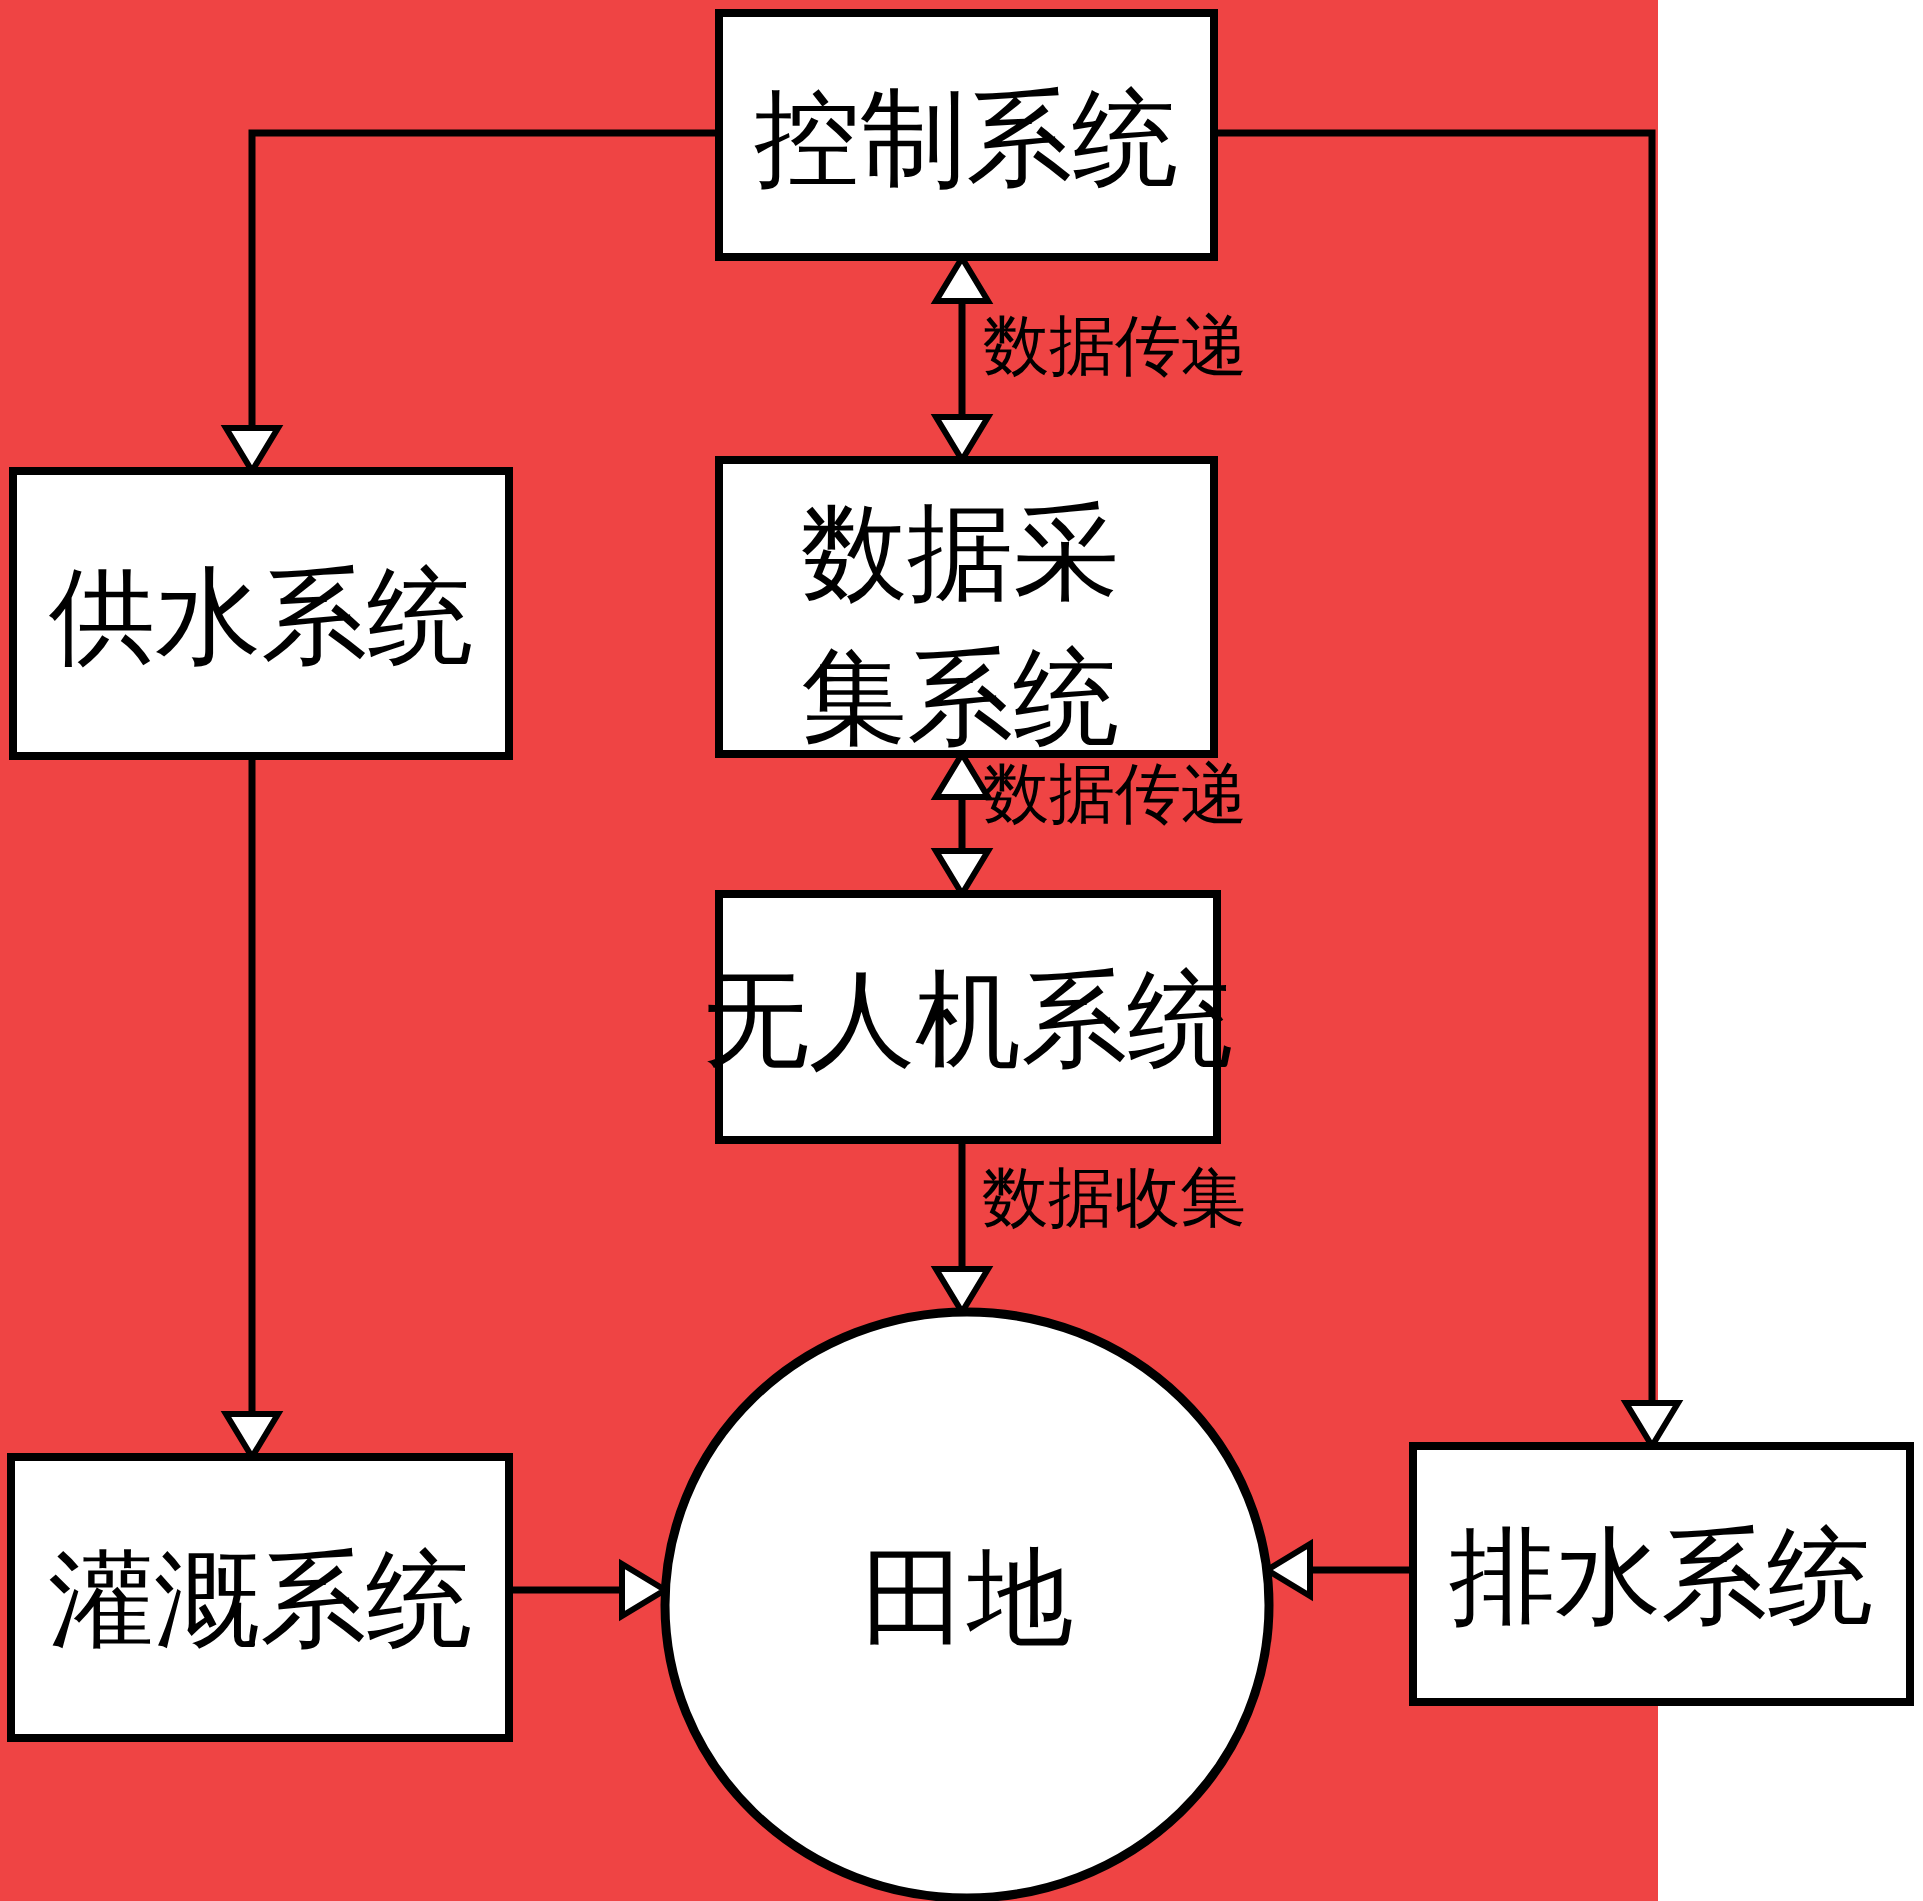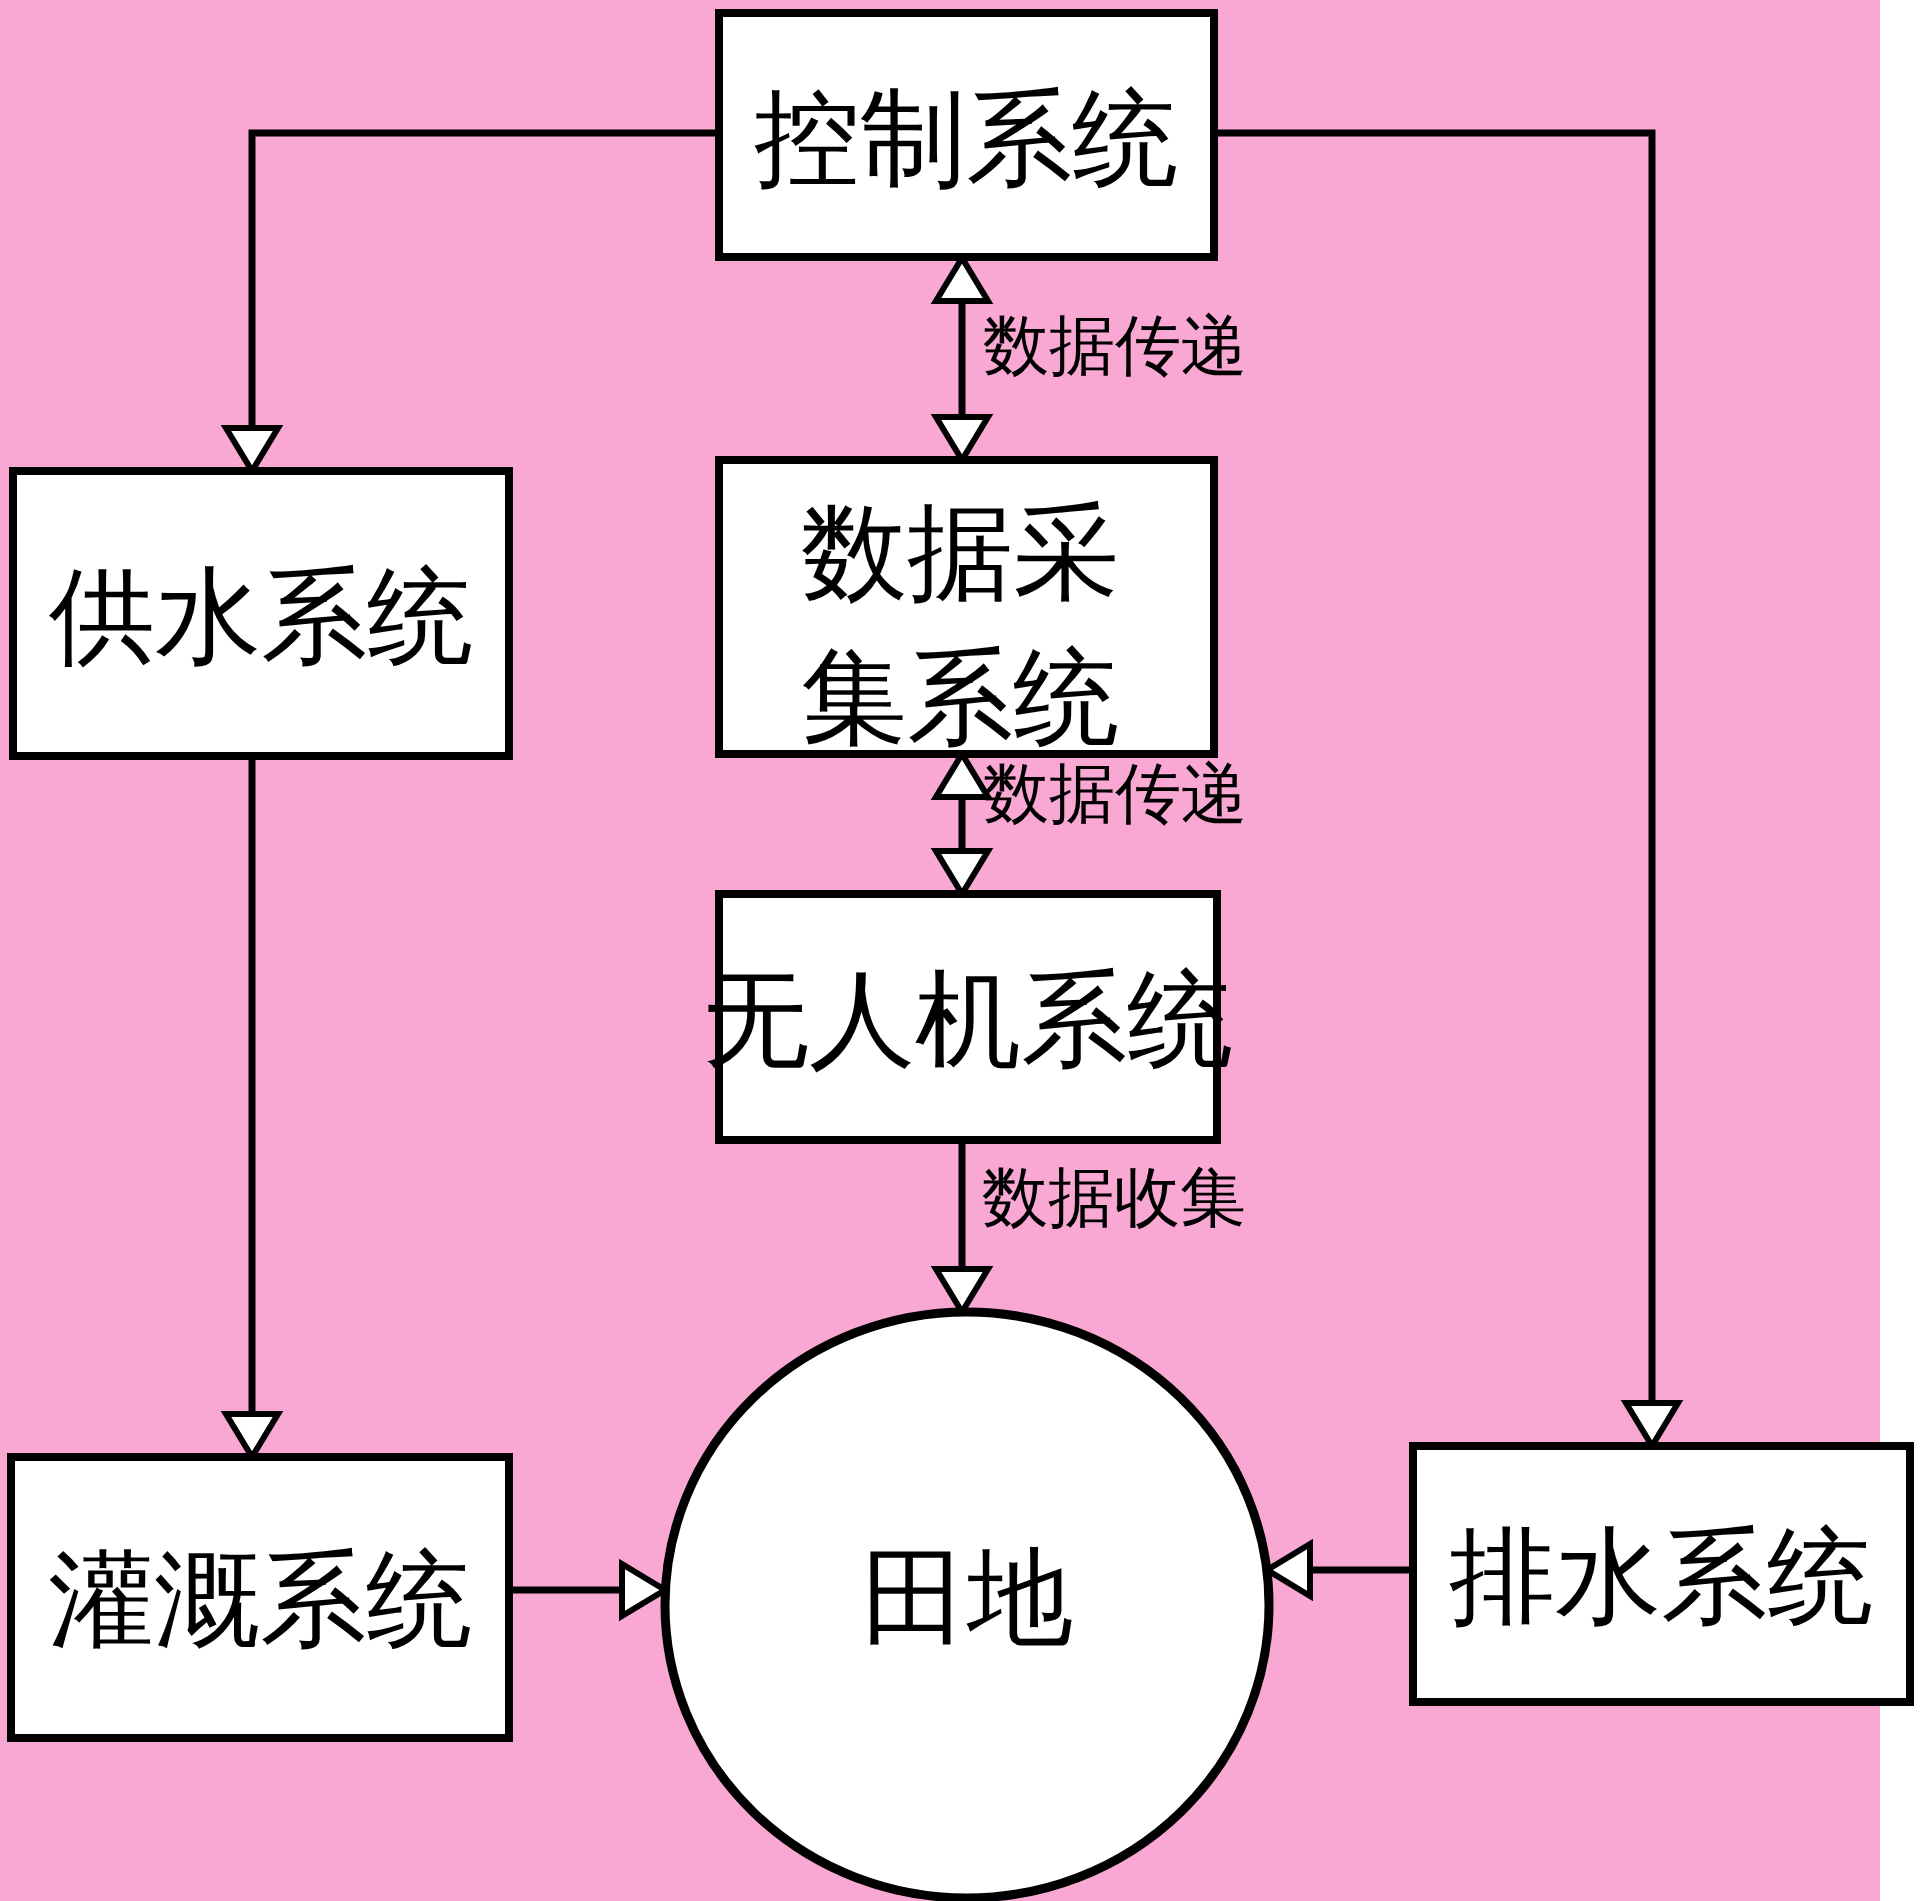--- a/index.html
+++ b/index.html
@@ -1,24 +1,24 @@
 <!DOCTYPE html>
 <html><head>
 <meta charset="utf-8">
 <style>
   html, body {
     margin: 0;
     padding: 0;
     background: #ffffff;
   }
   .stage {
-    width: 1880px;
+    width: 1658px;
     height: 1901px;
     position: relative;
-    background: #f9a8d4;
+    background: #ef4444;
     font-family: "Liberation Serif", "DejaVu Serif", serif;
   }
   svg { display: block; }
   .box-label {
     font-family: "Liberation Serif", "DejaVu Serif", serif;
     font-size: 106px;
     fill: #000000;
   }
   .edge-label {
     font-family: "Liberation Serif", "DejaVu Serif", serif;

